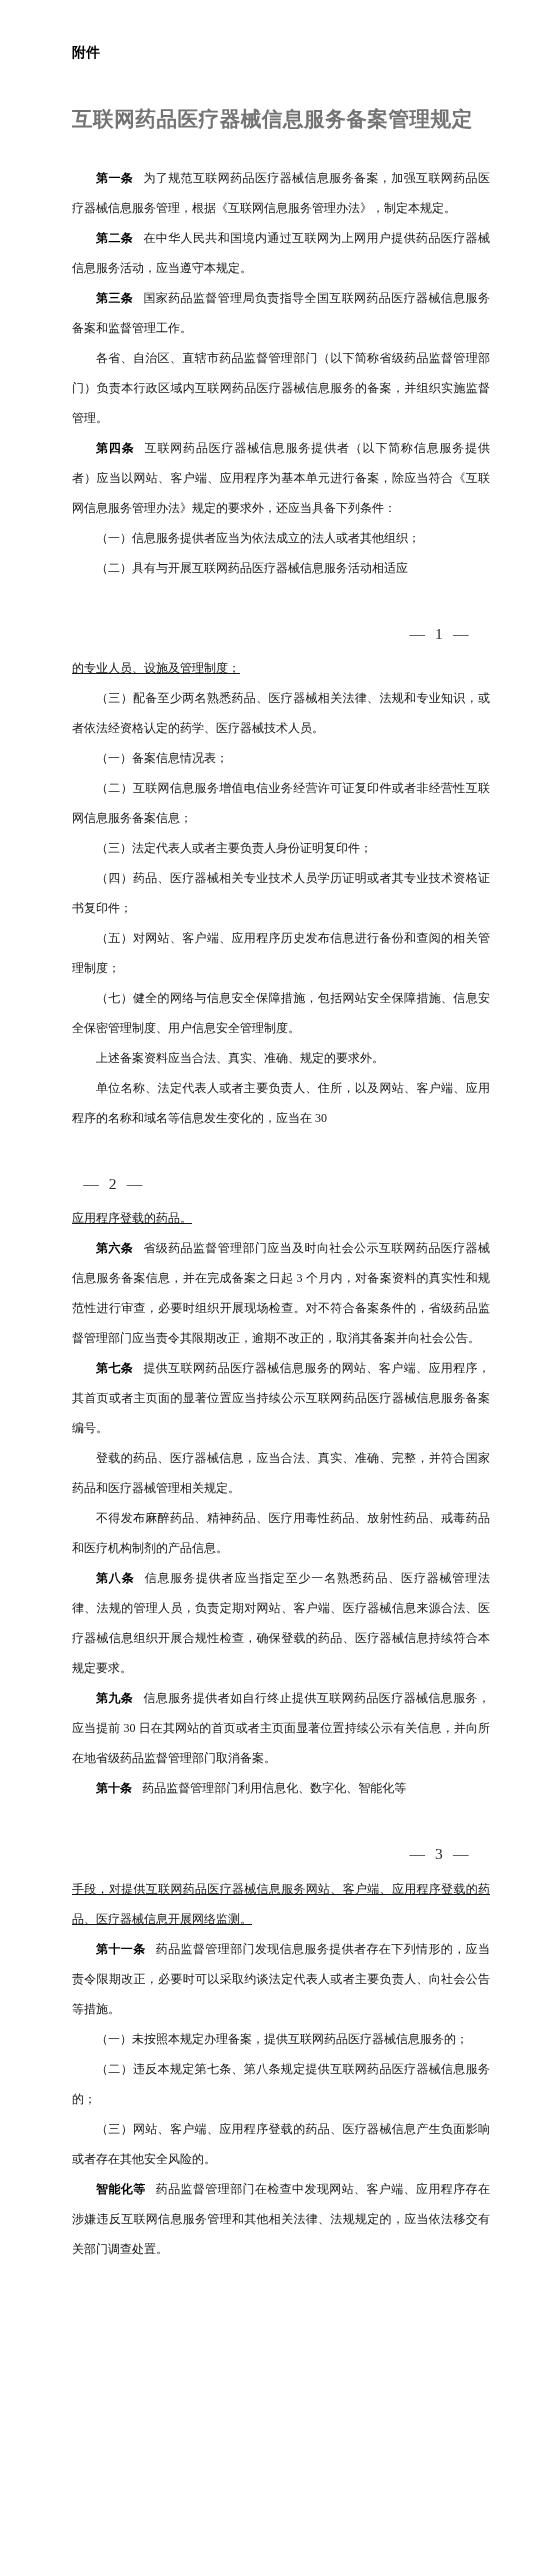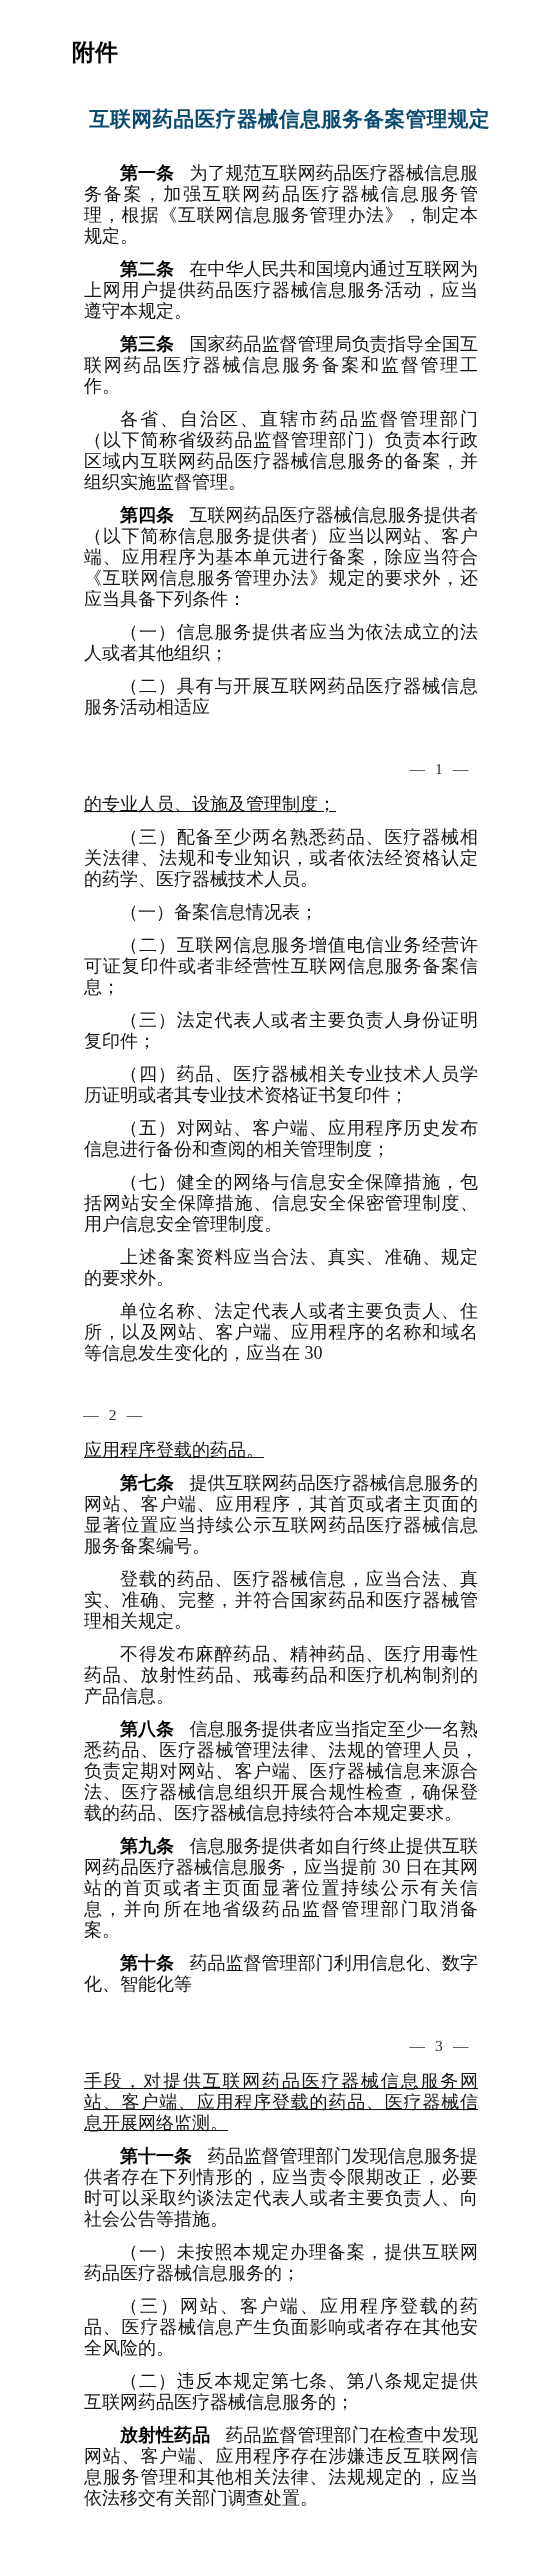--- a/index.html
+++ b/index.html
@@ -11,41 +11,41 @@
     overflow:hidden;
     color:#111111;
     font-family:"Liberation Serif","DejaVu Serif",serif;
   }
   #content{
     padding:39px 66px 0 72px; 
   }
   .attachment{
     font-family:"Liberation Sans","DejaVu Sans",sans-serif;
     font-weight:bold;
-    font-size:23px;
+    font-size:14px;
     line-height:27px;
     color:#000000;
   }
   .doc-title{
     margin-top:37px;
     font-family:"Liberation Sans","DejaVu Sans",sans-serif;
     font-weight:bold;
     font-size:20.6px;
     line-height:32px;
-    text-align:right;
+    text-align:left;
     letter-spacing:0.5px;
-    color:#0c4a6e;
+    color:#737373;
   }
   .doc-body{margin-top:28px;}
   .para{
-    font-size:18px;
-    line-height:21px;
+    font-size:12px;
+    line-height:30px;
     text-align:justify;
     text-indent:2em;
-    margin:12px;
+    margin:0;
     color:#141414;
   }
   .para.noindent{text-indent:0;text-decoration:underline;}
   .num{
     font-family:"Liberation Sans","DejaVu Sans",sans-serif;
     font-weight:bold;
     color:#000000;
   }
   .num:not(:empty){margin-right:0.85em;}
   .pagemark{
@@ -83,31 +83,32 @@
       <p class="para"><span>（一）备案信息情况表；</span></p>
       <p class="para"><span>（二）互联网信息服务增值电信业务经营许可证复印件或者非经营性互联网信息服务备案信息；</span></p>
       <p class="para"><span>（三）法定代表人或者主要负责人身份证明复印件；</span></p>
       <p class="para"><span>（四）药品、医疗器械相关专业技术人员学历证明或者其专业技术资格证书复印件；</span></p>
       <p class="para"><span>（五）对网站、客户端、应用程序历史发布信息进行备份和查阅的相关管理制度；</span></p>
       <p class="para"><span>（七）健全的网络与信息安全保障措施，包括网站安全保障措施、信息安全保密管理制度、用户信息安全管理制度。</span></p>
       <p class="para"><span>上述备案资料应当合法、真实、准确、规定的要求外。</span></p>
       <p class="para"><span>单位名称、法定代表人或者主要负责人、住所，以及网站、客户端、应用程序的名称和域名等信息发生变化的，应当在 30</span></p>
       <p class="pagemark pm-left">— 2 —</p>
       <p class="para noindent"><span>应用程序登载的药品。</span></p>
+      <p class="para"><span class="num">第六条</span><span>省级药品监督管理部门应当及时向社会公示互联网药品医疗器械信息服务备案信息，并在完成备案之日起 3 个月内，对备案资料的真实性和规范性进行审查，必要时组织开展现场检查。对不符合备案条件的，省级药品监督管理部门应当责令其限期改正，逾期不改正的，取消其备案并向社会公告。</span></p>
       <p class="para"><span class="num">第七条</span><span>提供互联网药品医疗器械信息服务的网站、客户端、应用程序，其首页或者主页面的显著位置应当持续公示互联网药品医疗器械信息服务备案编号。</span></p>
       <p class="para"><span>登载的药品、医疗器械信息，应当合法、真实、准确、完整，并符合国家药品和医疗器械管理相关规定。</span></p>
       <p class="para"><span>不得发布麻醉药品、精神药品、医疗用毒性药品、放射性药品、戒毒药品和医疗机构制剂的产品信息。</span></p>
       <p class="para"><span class="num">第八条</span><span>信息服务提供者应当指定至少一名熟悉药品、医疗器械管理法律、法规的管理人员，负责定期对网站、客户端、医疗器械信息来源合法、医疗器械信息组织开展合规性检查，确保登载的药品、医疗器械信息持续符合本规定要求。</span></p>
       <p class="para"><span class="num">第九条</span><span>信息服务提供者如自行终止提供互联网药品医疗器械信息服务，应当提前 30 日在其网站的首页或者主页面显著位置持续公示有关信息，并向所在地省级药品监督管理部门取消备案。</span></p>
       <p class="para"><span class="num">第十条</span><span>药品监督管理部门利用信息化、数字化、智能化等</span></p>
       <p class="pagemark pm-right">— 3 —</p>
       <p class="para noindent"><span>手段，对提供互联网药品医疗器械信息服务网站、客户端、应用程序登载的药品、医疗器械信息开展网络监测。</span></p>
       <p class="para"><span class="num">第十一条</span><span>药品监督管理部门发现信息服务提供者存在下列情形的，应当责令限期改正，必要时可以采取约谈法定代表人或者主要负责人、向社会公告等措施。</span></p>
       <p class="para"><span>（一）未按照本规定办理备案，提供互联网药品医疗器械信息服务的；</span></p>
+      <p class="para"><span>（二）违反本规定第七条、第八条规定提供互联网药品医疗器械信息服务的；</span></p>
       <p class="para"><span>（三）网站、客户端、应用程序登载的药品、医疗器械信息产生负面影响或者存在其他安全风险的。</span></p>
-      <p class="para"><span>（二）违反本规定第七条、第八条规定提供互联网药品医疗器械信息服务的；</span></p>
-      <p class="para"><span class="num">放射性药品</span><span>药品监督管理部门在检查中发现网站、客户端、应用程序存在涉嫌违反互联网信息服务管理和其他相关法律、法规规定的，应当依法移交有关部门调查处置。</span></p>
+      <p class="para"><span class="num">智能化等</span><span>药品监督管理部门在检查中发现网站、客户端、应用程序存在涉嫌违反互联网信息服务管理和其他相关法律、法规规定的，应当依法移交有关部门调查处置。</span></p>
 
     </div>
   </div>
 
 </div>
 
 
 </body></html>

